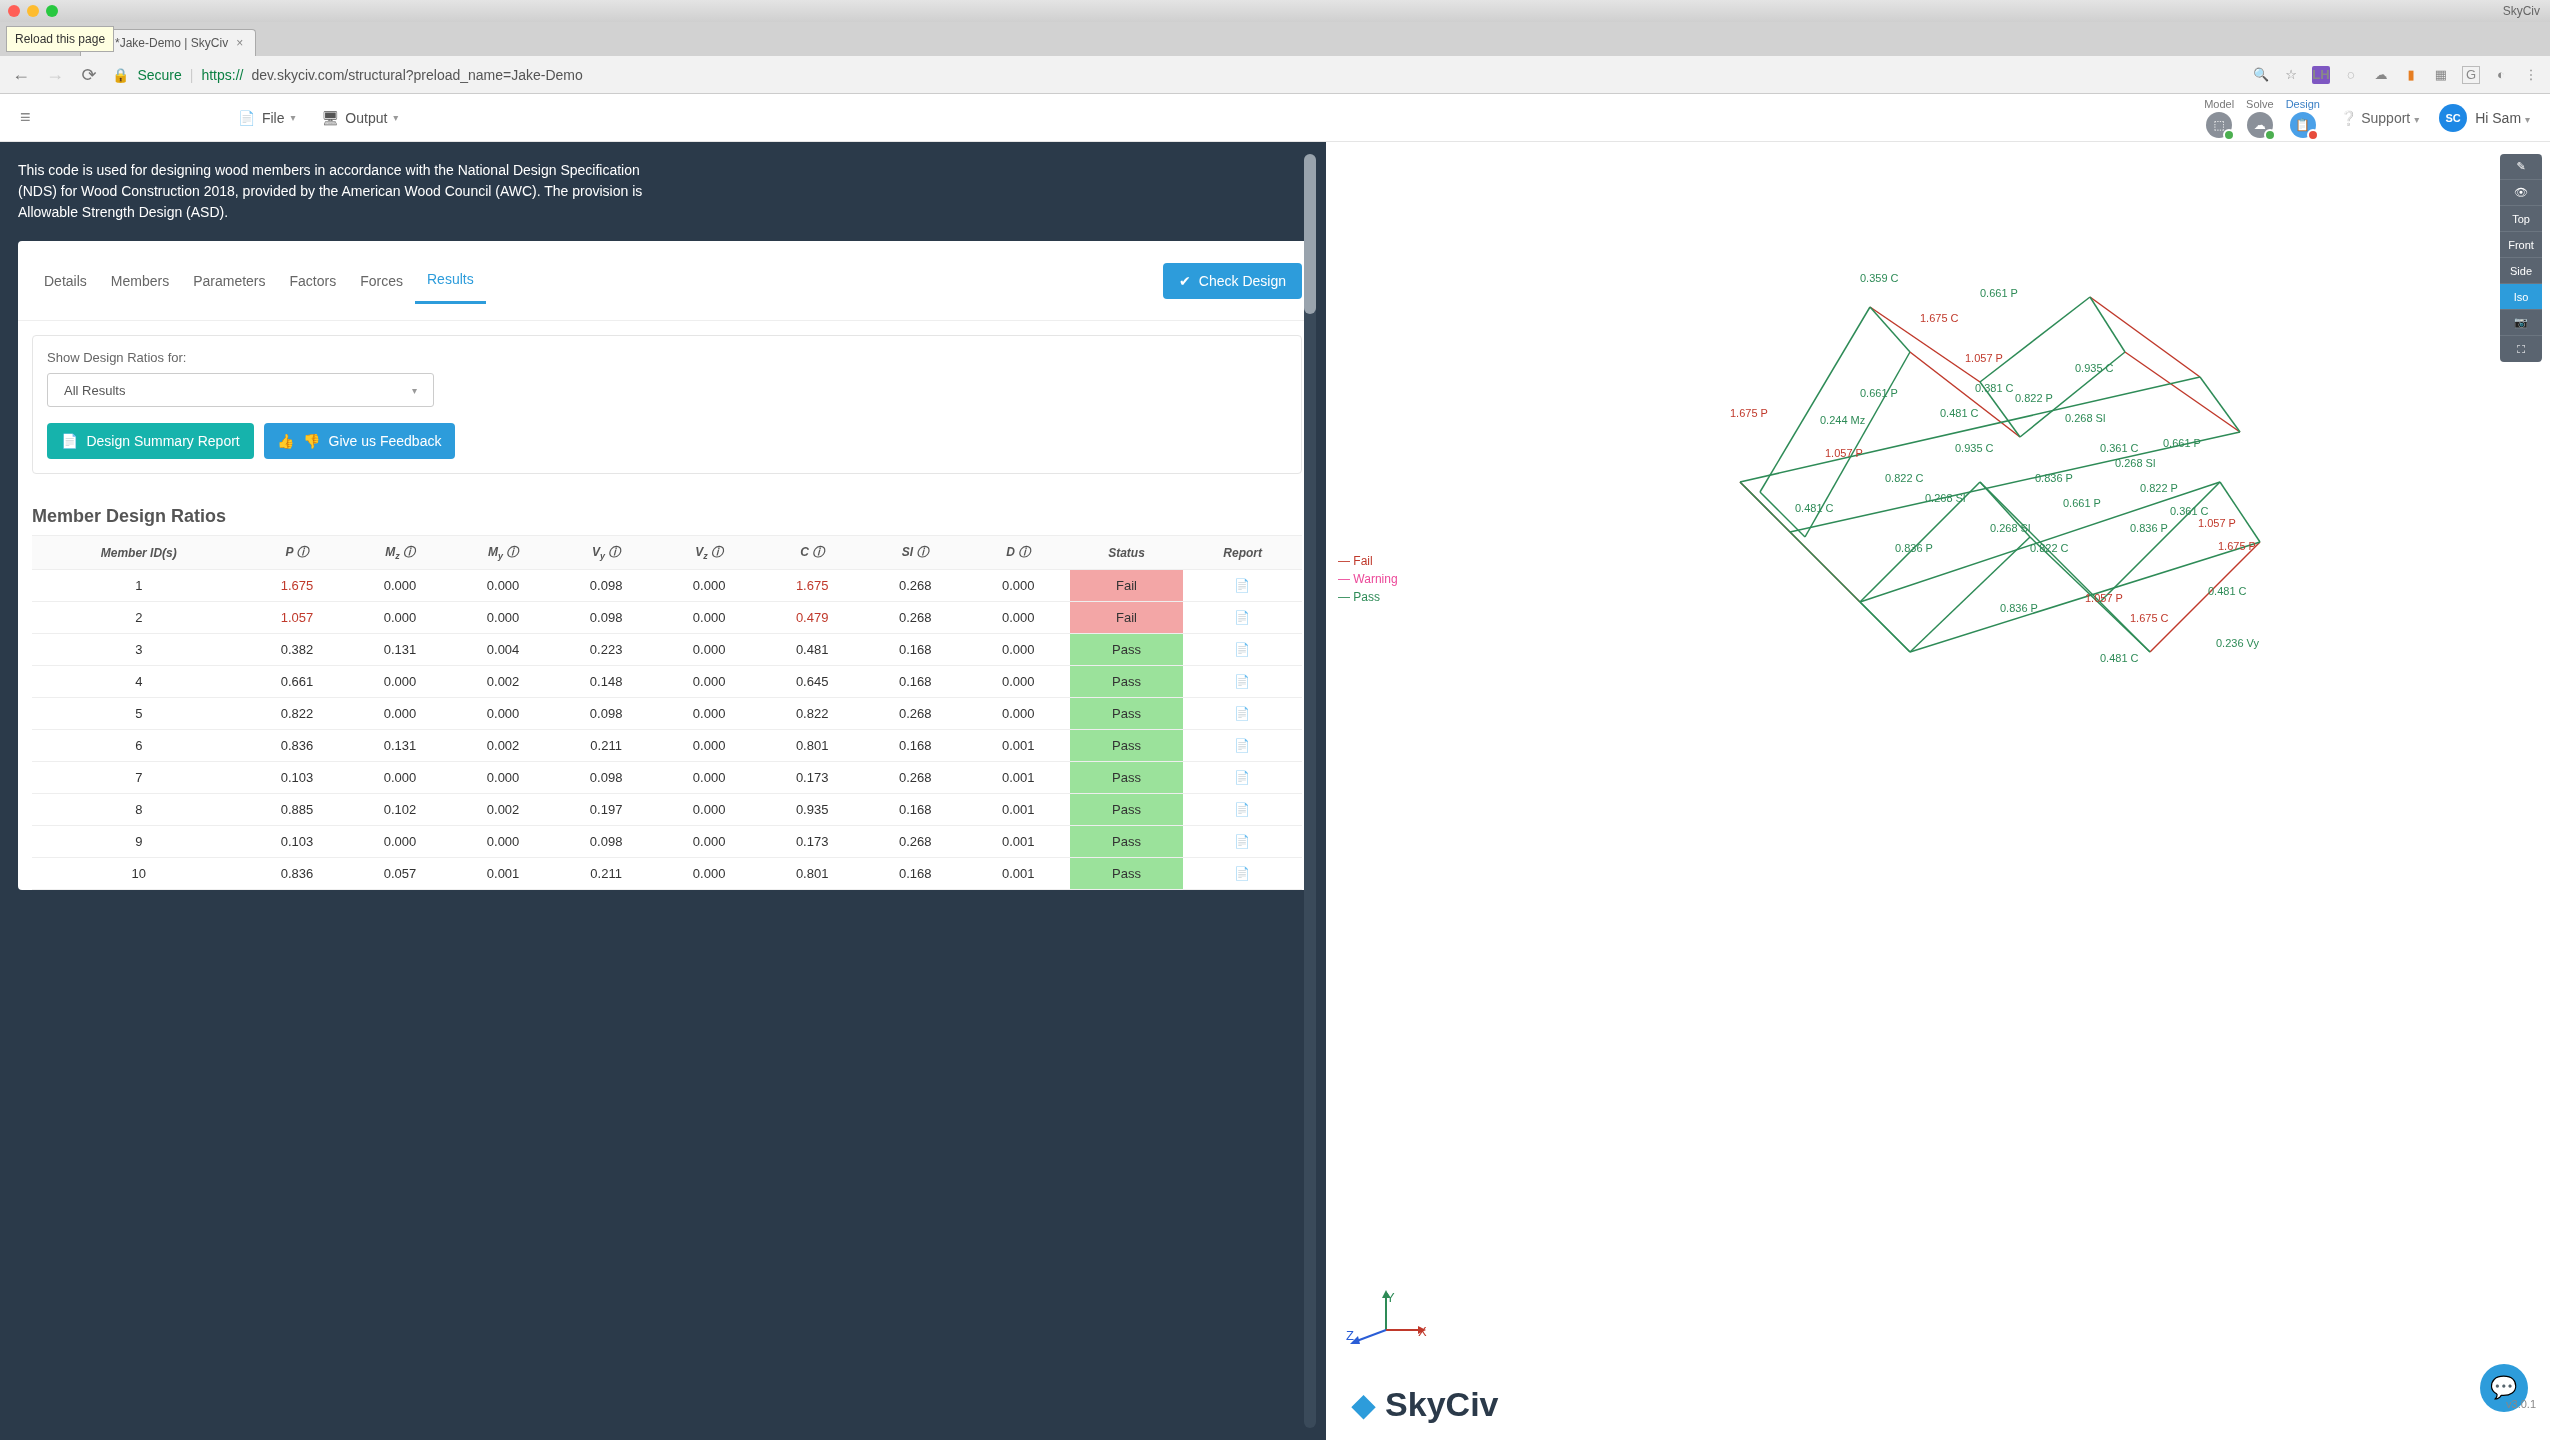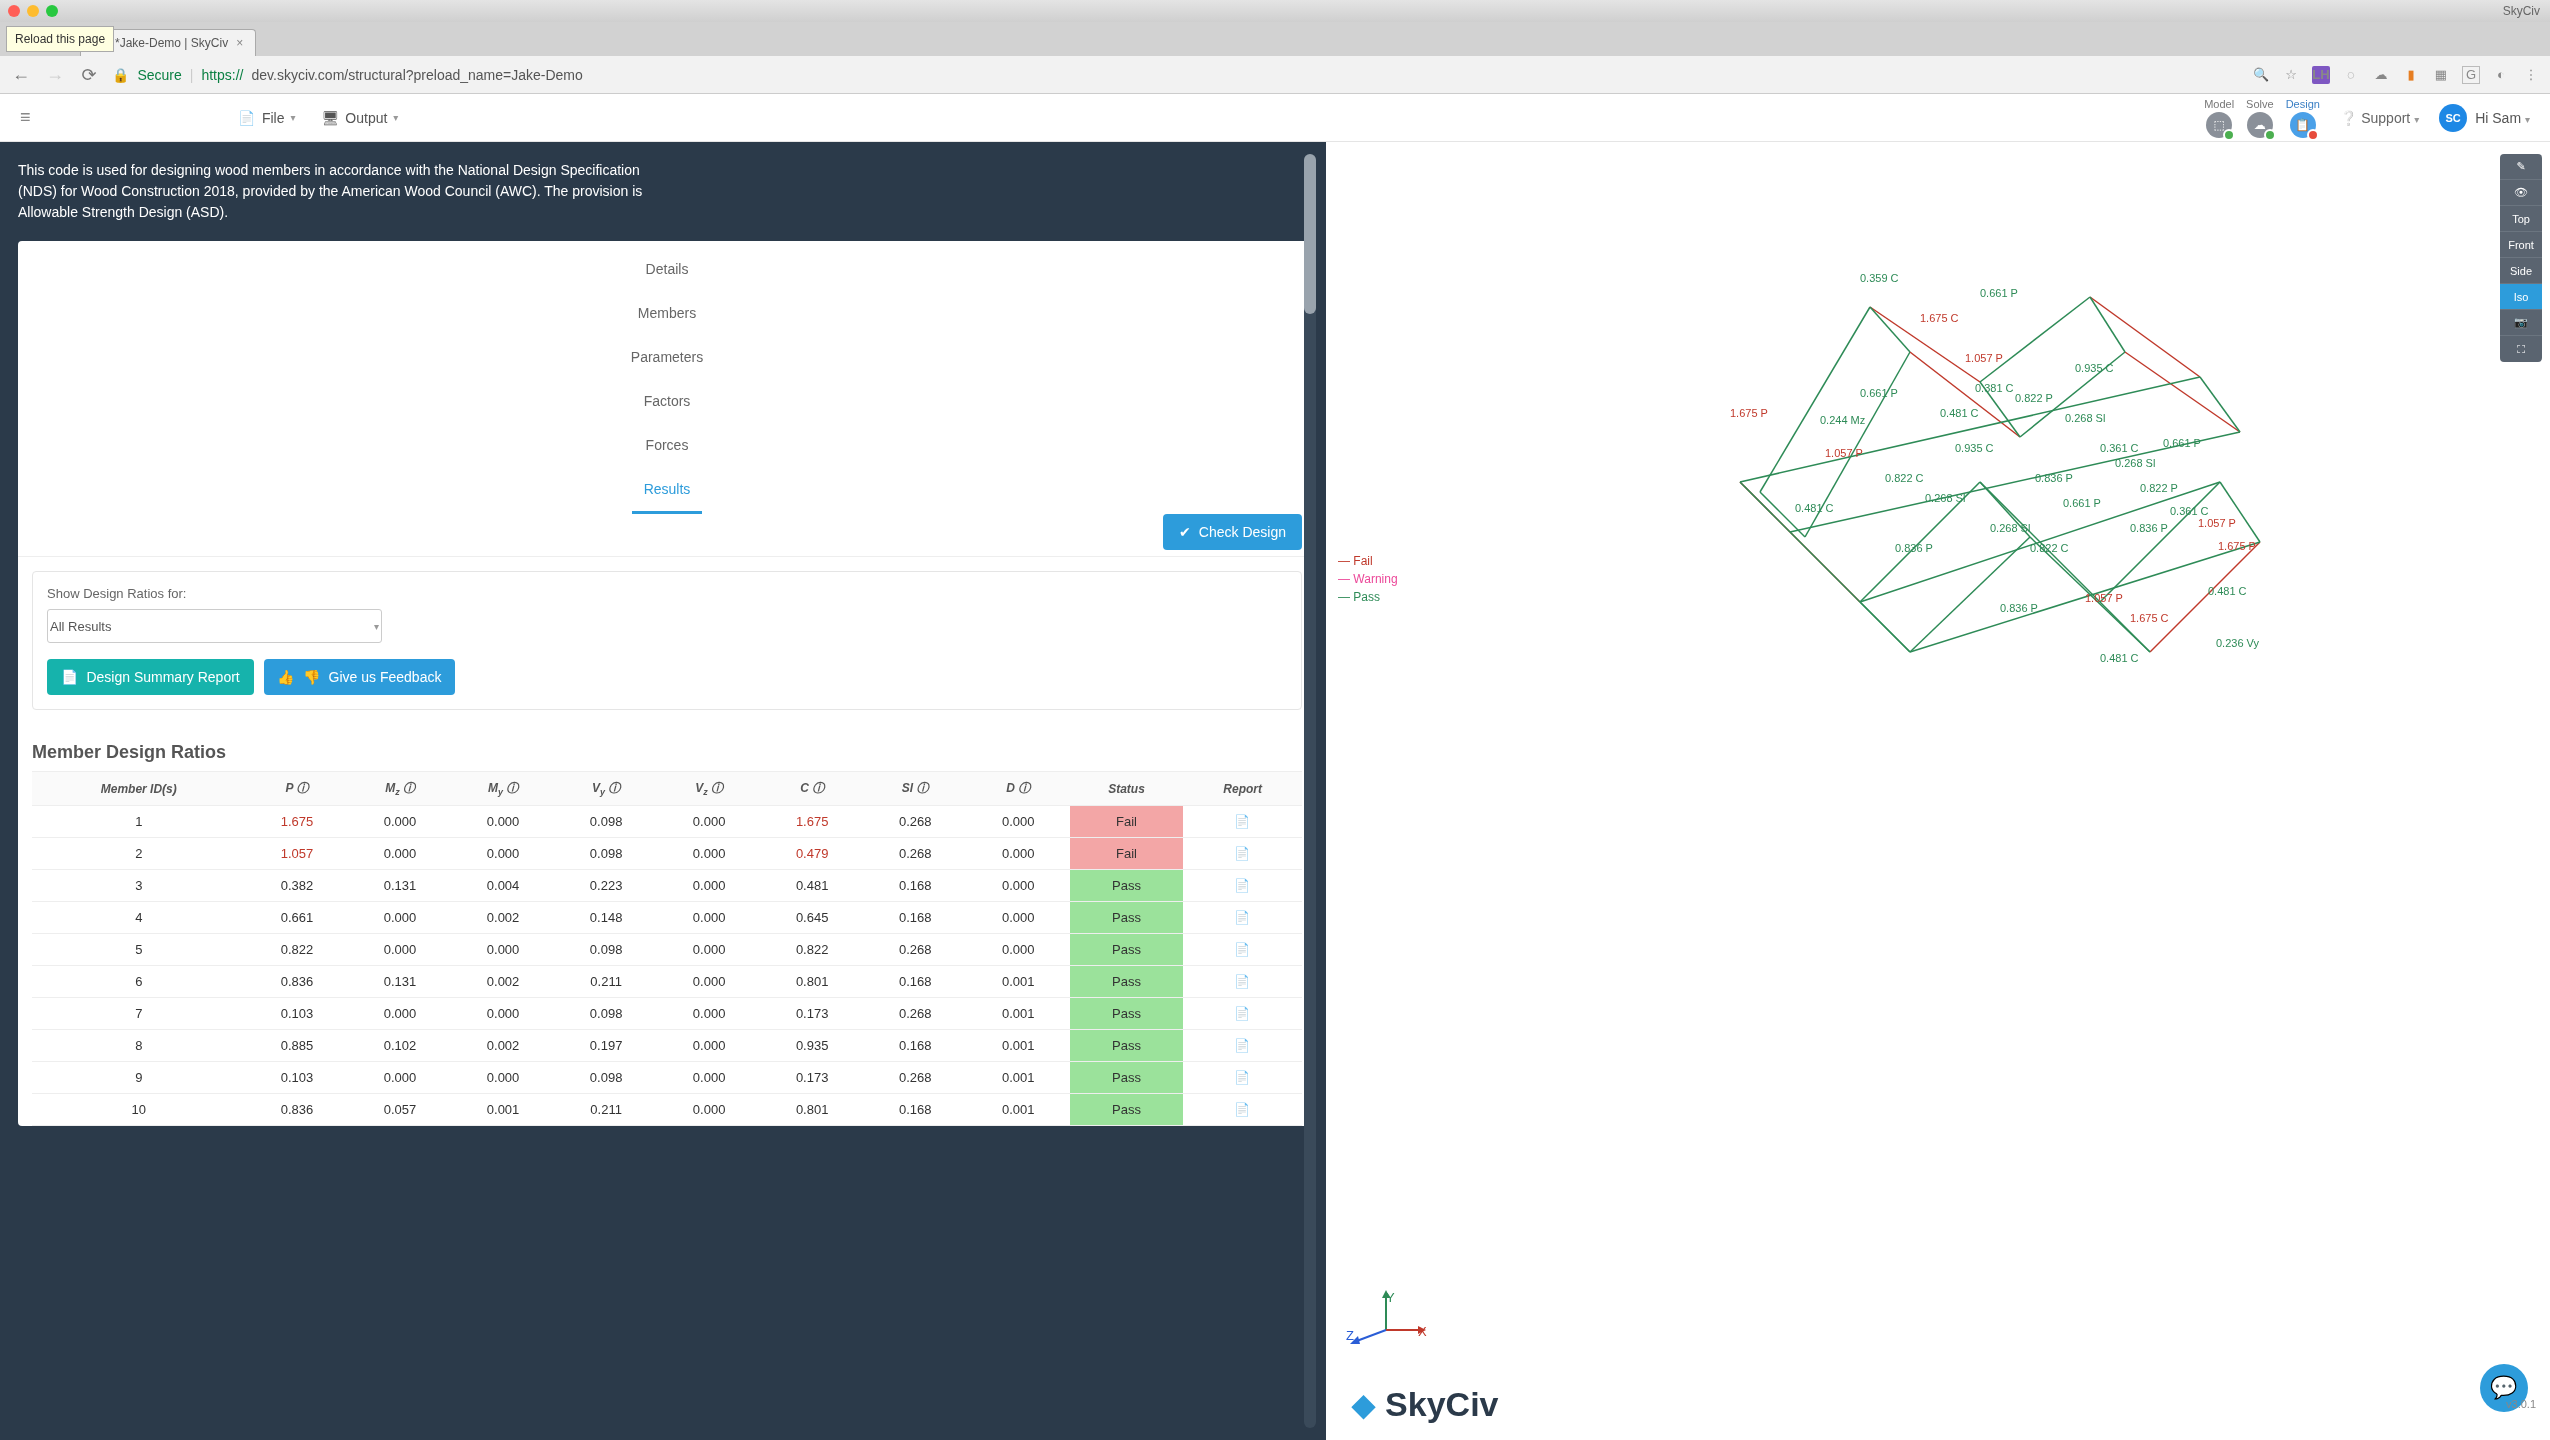--- a/index.html
+++ b/index.html
@@ -48,28 +48,28 @@
 .avatar{ width:28px;height:28px;border-radius:50%;background:#1e88e5;color:#fff;display:flex;align-items:center;justify-content:center;font-size:11px;font-weight:bold;}
 .greet{ color:#555; margin:0 8px; cursor:pointer; font-size:14px;}
 
 .workspace { display:flex; height:calc(100% - 142px); min-height:680px;}
 .left-pane { width:52%; background:#2b3a4a; padding:18px 0 18px 18px; position:relative; overflow:hidden;}
 .intro-text { color:#fff; line-height:1.5; font-size:14px; padding-right:22px; max-width:680px;}
 .scrolltrack { position:absolute; right:10px; top:12px; bottom:12px; width:12px; background:#3a4a5a; border-radius:6px;}
 .scrollthumb { position:absolute; left:0; width:12px; border-radius:6px; background:#99a3ad;}
 
 .panel { background:#fff; border-radius:4px; margin:18px 10px 0 0; display:flex; flex-direction:column;}
-.tabs-row { display:flex; align-items:center; border-bottom:1px solid #eee; padding:6px 14px;flex-direction:column;}
+.tabs-row { display:flex; align-items:center; border-bottom:1px solid #eee; padding:16px 14px;}
 .panel-tab { padding:14px 12px; color:#666; cursor:pointer; font-size:14px;}
 .panel-tab.active { color:#2d9cdb; border-bottom:3px solid #2d9cdb;}
 .check-design-btn { margin-left:auto; background:#2d9cdb; color:#fff; border:none; border-radius:4px; padding:10px 16px; cursor:pointer; display:flex;align-items:center;gap:8px; font-size:14px;}
 
 .controls { border:1px solid #e5e5e5; border-radius:4px; margin:14px; padding:14px;}
 .controls label { color:#666; font-size:13px;}
-.select { margin-top:8px; width:335px; height:34px; border:1px solid #ccc; border-radius:3px; padding:0 2px; display:flex;align-items:center;justify-content:space-between; color:#555; cursor:pointer;}
+.select { margin-top:8px; width:387px; height:34px; border:1px solid #ccc; border-radius:3px; padding:0 16px; display:flex;align-items:center;justify-content:space-between; color:#555; cursor:pointer;}
 .btns-row { display:flex; gap:10px; margin-top:16px;}
 .teal-btn { background:#16b3ac; color:#fff; border:none; border-radius:4px; padding:10px 14px; font-size:14px; cursor:pointer; display:flex;align-items:center;gap:8px;}
 .blue-btn { background:#2d9cdb; color:#fff; border:none; border-radius:4px; padding:10px 14px; font-size:14px; cursor:pointer; display:flex;align-items:center;gap:8px;}
 
 .section-title { color:#555; font-size:18px; font-weight:600; margin:18px 14px 8px;}
 .table-wrap{margin:0 14px;}
 table { width:100%; border-collapse:collapse; font-size:13px;}
 th,td { padding:8px 4px; text-align:center; border-bottom:1px solid #eee;}
 th { color:#555; font-weight:600; background:#fafafa; border-top:1px solid #eee; font-size:12px;font-style:italic;}
 th .sub{font-size:9px; vertical-align:sub;}

